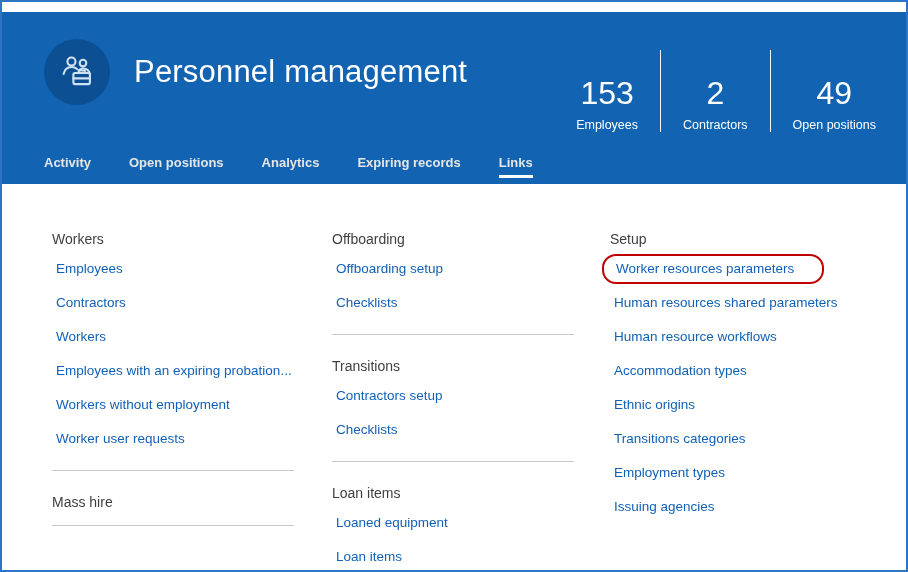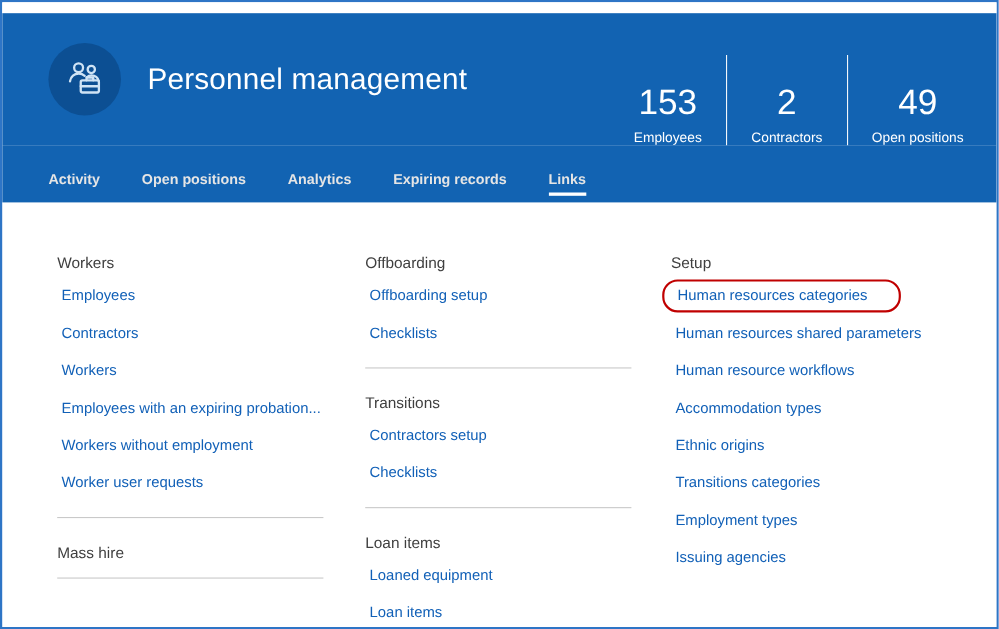--- a/index.html
+++ b/index.html
@@ -39,21 +39,21 @@
     width: 66px;
     height: 66px;
     border-radius: 50%;
     background: #0c4f93;
     display: flex;
     align-items: center;
     justify-content: center;
     flex: 0 0 auto;
   }
   .banner-title {
-    font-size: 27px;
+    font-size: 31px;
     font-weight: 300;
     margin: 0 0 0 24px;
     letter-spacing: 0.2px;
     white-space: nowrap;
   }
   .stats {
     margin-left: auto;
     display: flex;
     align-items: flex-end;
     height: 100%;
@@ -211,21 +211,21 @@
           <div class="section-heading">Transitions</div>
           <div class="link-item"><span class="link-text">Contractors setup</span></div>
           <div class="link-item"><span class="link-text">Checklists</span></div>
           <div class="section-divider"></div>
           <div class="section-heading">Loan items</div>
           <div class="link-item"><span class="link-text">Loaned equipment</span></div>
           <div class="link-item"><span class="link-text">Loan items</span></div>
         </div>
         <div class="column column-3">
           <div class="section-heading">Setup</div>
-          <div class="link-item highlighted"><span class="link-text">Human resources categories</span></div>
+          <div class="link-item highlighted"><span class="link-text">Worker resources parameters</span></div>
           <div class="link-item"><span class="link-text">Human resources shared parameters</span></div>
           <div class="link-item"><span class="link-text">Human resource workflows</span></div>
           <div class="link-item"><span class="link-text">Accommodation types</span></div>
           <div class="link-item"><span class="link-text">Ethnic origins</span></div>
           <div class="link-item"><span class="link-text">Transitions categories</span></div>
           <div class="link-item"><span class="link-text">Employment types</span></div>
           <div class="link-item"><span class="link-text">Issuing agencies</span></div>
         </div>
       </div>
   </main>

